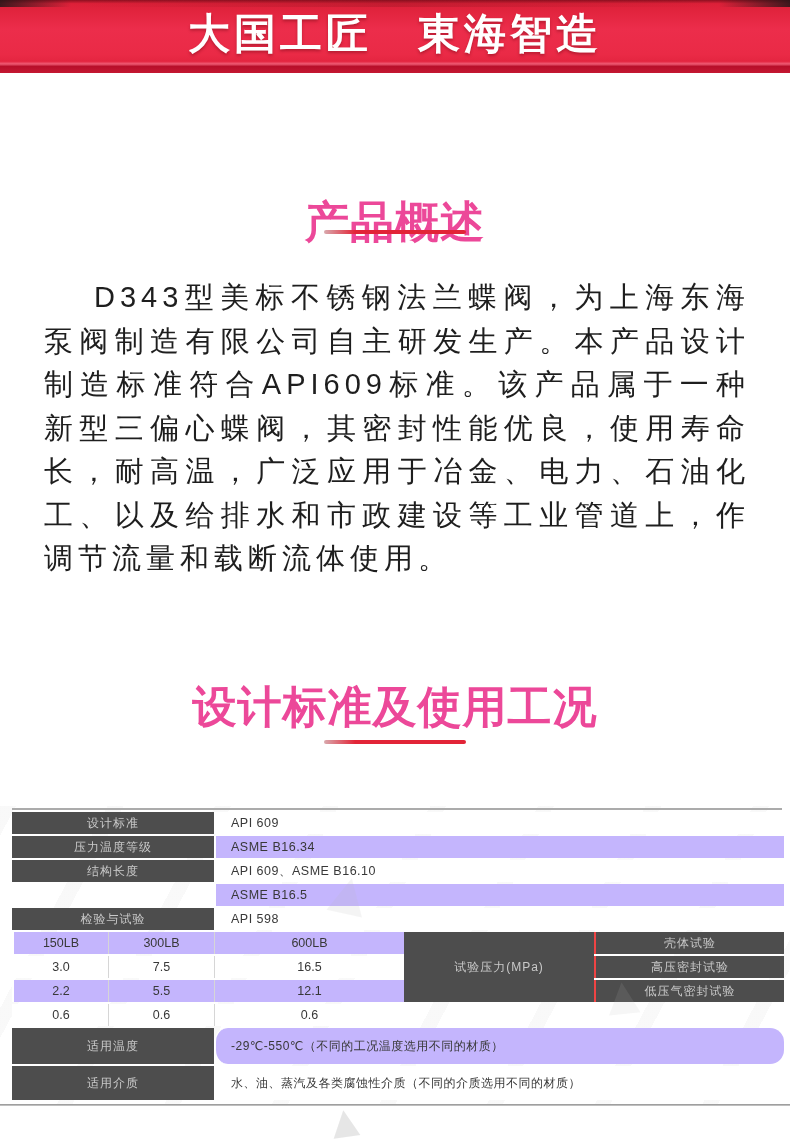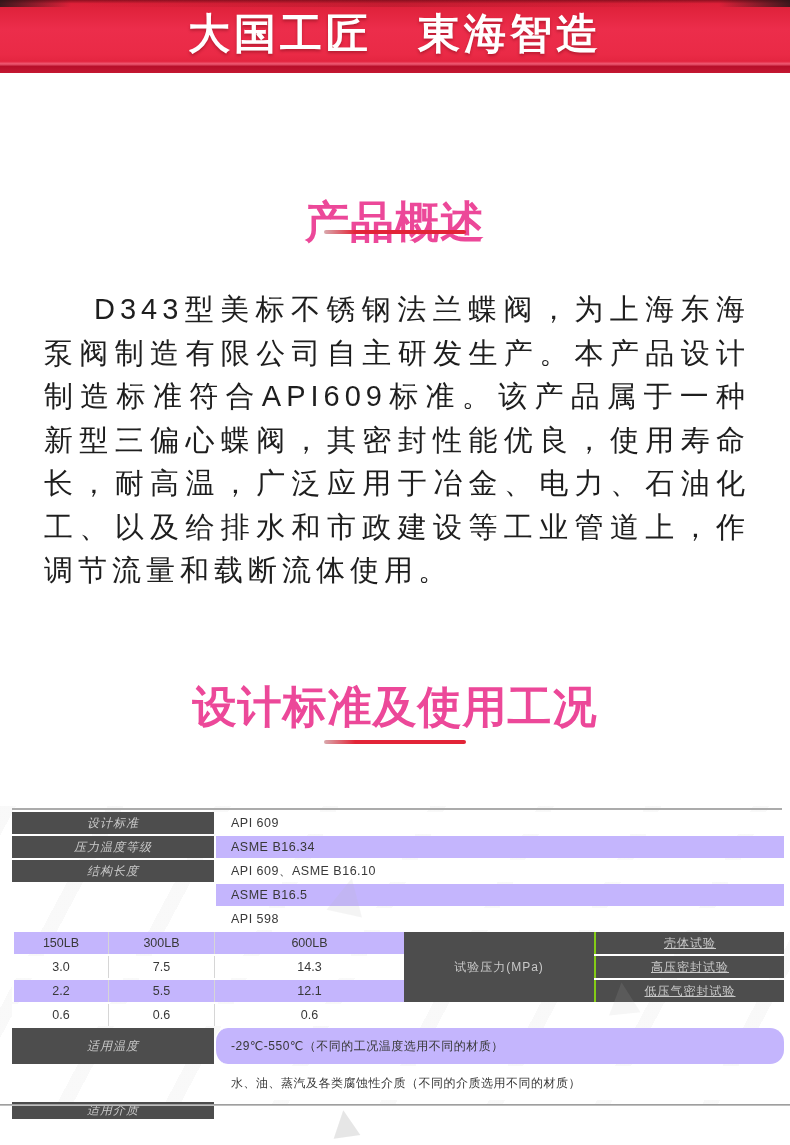--- a/index.html
+++ b/index.html
@@ -19,45 +19,45 @@
   .sec-heading{position:absolute;left:0;width:790px;text-align:center;
     font-size:44px;line-height:50px;font-weight:bold;color:#ec4899;letter-spacing:1px;}
   .h-overview{top:168px;}
   .h-design{top:653px;}
   .underline{position:absolute;left:50%;transform:translateX(-50%);width:142px;height:4px;border-radius:2px;
     background:linear-gradient(90deg,#d9a9ad 0%,#e22437 22%,#e22437 100%);}
   .u1{top:230px;}
   .u2{top:740px;}
 
   
-  .paragraph{position:absolute;top:288px;left:44px;width:706px;
+  .paragraph{position:absolute;top:276px;left:44px;width:706px;
     font-size:29px;color:#1e1e1e;letter-spacing:5px;}
   .pline{height:43.5px;line-height:43.5px;overflow:hidden;
     text-align:justify;text-align-last:justify;white-space:normal;}
   .pline.first{text-indent:50px;}
   .pline.last{text-align-last:left;}
 
   
   .table-topline{position:absolute;top:808px;left:12px;width:770px;height:2px;background:#ababab;}
   .table-bottomline{position:absolute;top:1104px;left:0;width:790px;height:2px;
     background:linear-gradient(180deg,#8f8f8f,#cfcfcf);}
   .spec-table{position:absolute;top:812px;left:12px;width:772px;
     display:grid;grid-template-columns:96px 106px 190px 190px 190px;
     grid-template-rows:repeat(9,22px) 36px 34px;row-gap:2px;column-gap:0;
     background:transparent;}
   .cell{display:flex;align-items:center;overflow:hidden;}
   .c-lbl{background:#4d4d4d;color:#c9c9c9;font-size:12px;justify-content:center;letter-spacing:1px;}
   .c-val{font-size:12.5px;color:#383838;justify-content:flex-start;padding-left:15px;letter-spacing:.5px;}
   .c-mid{font-size:12.5px;color:#383838;justify-content:center;}
-  .span2{grid-column:1/3;font-style:italic;}
+  .span2{grid-column:1/3;}
   .span3{grid-column:3/6;}
   .tp{grid-row:span 3;}
   .bg-w{background:#ffffff;}
   .bg-g{background:#c4b5fd;}
-  .sub{border-left:2px solid #84cc16;text-decoration:underline;}
+  .sub{border-left:2px solid #ef4444;}
   .v-first{border-left:2px solid #fff;}
   .v-next{border-left:1px solid #d6d6d6;}
   .small{font-size:12px;border-radius:14px;}
 
   
   .wm-stripes{position:absolute;top:806px;left:0;width:790px;height:300px;pointer-events:none;
     background:repeating-linear-gradient(118deg,rgba(150,150,150,.06) 0 14px,rgba(255,255,255,0) 14px 95px);}
   .wm{position:absolute;color:#b9b9b9;pointer-events:none;line-height:1;}
   .wm1{top:1098px;left:322px;font-size:46px;opacity:.35;transform:rotate(-8deg);}
   .wm2{top:862px;left:318px;font-size:62px;opacity:.14;transform:rotate(12deg);}
@@ -95,47 +95,48 @@
   <div class="cell c-val span3 bg-w v-first">API 609</div>
 
   <div class="cell c-lbl span2">压力温度等级</div>
   <div class="cell c-val span3 bg-g v-first">ASME B16.34</div>
 
   <div class="cell c-lbl span2">结构长度</div>
   <div class="cell c-val span3 bg-w v-first">API 609、ASME B16.10</div>
 
   <div class="cell c-val span3 bg-g v-first">ASME B16.5</div>
 
+  <div class="cell c-lbl span2">检验与试验</div>
   <div class="cell c-val span3 bg-w v-first">API 598</div>
 
   <div class="cell c-mid bg-g v-first">150LB</div>
   <div class="cell c-mid bg-g v-next">300LB</div>
   <div class="cell c-mid bg-g v-next">600LB</div>
 
   <div class="cell c-lbl tp">试验压力(MPa)</div>
 
   <div class="cell c-lbl sub">壳体试验</div>
   <div class="cell c-mid bg-w v-first">3.0</div>
   <div class="cell c-mid bg-w v-next">7.5</div>
-  <div class="cell c-mid bg-w v-next">14.3</div>
+  <div class="cell c-mid bg-w v-next">16.5</div>
 
   <div class="cell c-lbl sub">高压密封试验</div>
   <div class="cell c-mid bg-g v-first">2.2</div>
   <div class="cell c-mid bg-g v-next">5.5</div>
   <div class="cell c-mid bg-g v-next">12.1</div>
 
   <div class="cell c-lbl sub">低压气密封试验</div>
   <div class="cell c-mid bg-w v-first">0.6</div>
   <div class="cell c-mid bg-w v-next">0.6</div>
   <div class="cell c-mid bg-w v-next">0.6</div>
 
   <div class="cell c-lbl span2">适用温度</div>
   <div class="cell c-val small span3 bg-g v-first">-29℃-550℃（不同的工况温度选用不同的材质）</div>
 
+  <div class="cell c-lbl span2">适用介质</div>
   <div class="cell c-val small span3 bg-w v-first">水、油、蒸汽及各类腐蚀性介质（不同的介质选用不同的材质）</div>
-  <div class="cell c-lbl span2">适用介质</div>
 </div>
 
 <div class="table-bottomline"></div>
 
 <span class="wm wm1">▲</span>
 <span class="wm wm2">▲</span>
 <span class="wm wm3">▲</span>
 
 </body></html>

